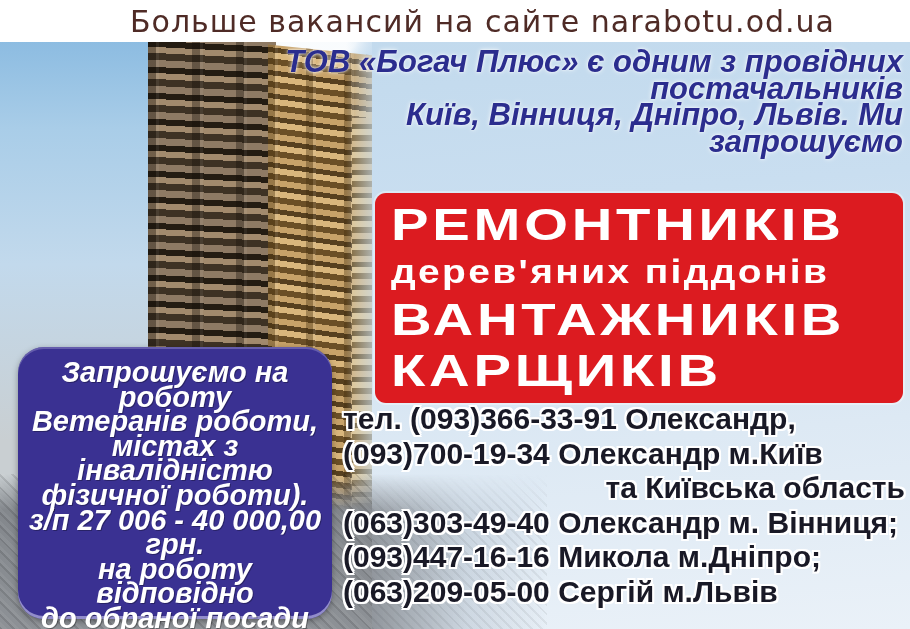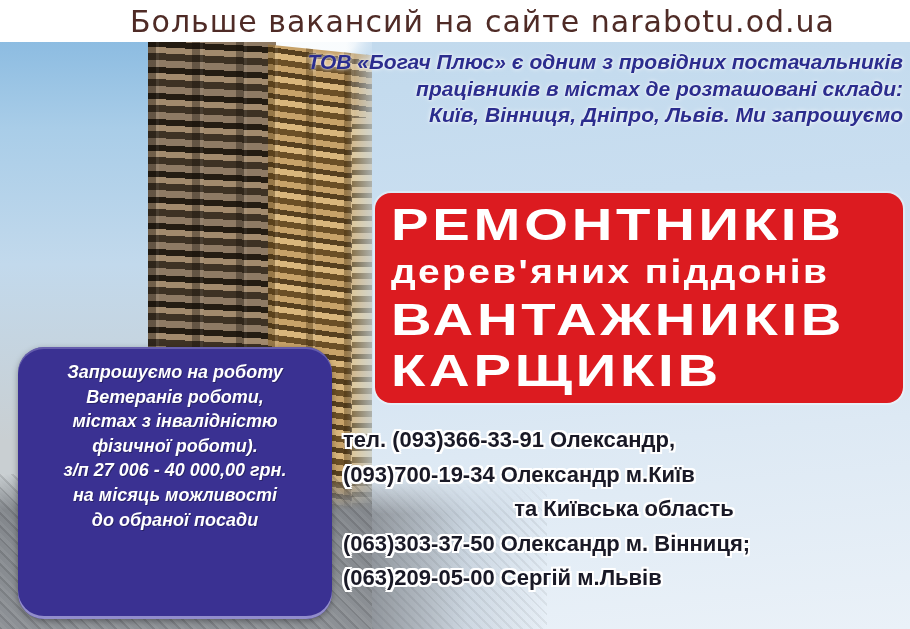--- a/index.html
+++ b/index.html
@@ -72,57 +72,57 @@
       repeating-linear-gradient(45deg, rgba(0,0,0,.06) 0 2px, rgba(0,0,0,0) 2px 7px),
       linear-gradient(90deg, rgba(140,145,151,.95), rgba(180,192,204,.5) 55%, rgba(205,218,230,0));
     -webkit-mask-image: linear-gradient(180deg, transparent 0, #000 40px);
             mask-image: linear-gradient(180deg, transparent 0, #000 40px);
   }
   
   .intro {
     position:absolute; left:250px; top:49px; right:7px; z-index:5;
     text-align:right; color:#2b2d8e;
     font-weight:bold; font-style:italic;
-    font-size:21px; line-height:26.5px;
+    font-size:31px; line-height:26.5px;
     text-shadow: 0 0 5px rgba(255,255,255,.85), 0 0 2px rgba(255,255,255,.9);
   }
   
   .banner {
     position:absolute; left:375px; top:193px; width:528px; height:210px; z-index:5;
-    background:#dc1b20; border-radius:16px;
+    background:#dc1b20; border-radius:11px;
     color:#ffffff; font-weight:bold;
     padding:6px 0 0 16px;
     box-shadow: 0 0 0 2px rgba(255,255,255,.35);
   }
   .b-big   { font-size:45px; line-height:51px; letter-spacing:3px;
              transform: scaleX(1.25); transform-origin:left center; white-space:nowrap; }
   .b-small { font-size:33px; line-height:44px; letter-spacing:2px;
              transform: scaleX(1.18); transform-origin:left center; white-space:nowrap; }
   
   .invite {
     position:absolute; left:18px; top:347px; width:314px; height:272px; z-index:4;
     background:#3a3192; border-radius:26px;
     color:#ffffff; text-align:center;
     font-weight:bold; font-style:italic;
-    font-size:18px; line-height:24.6px;
+    font-size:29px; line-height:24.6px;
     padding-top:13px;
     box-shadow: inset 0 -3px 0 rgba(176,172,222,.75), inset 0 2px 0 rgba(130,124,190,.6), 0 2px 6px rgba(0,0,0,.35);
     text-shadow: 1px 1px 0 rgba(0,0,0,.3);
   }
   
   .contacts {
-    position:absolute; left:343px; top:423px; width:562px; z-index:5;
+    position:absolute; left:343px; top:402px; width:562px; z-index:5;
     color:#191926; font-weight:bold;
-    font-size:22px; line-height:34.5px;
+    font-size:30px; line-height:34.5px;
     text-shadow:
       -2px -2px 0 #fff, 2px -2px 0 #fff, -2px 2px 0 #fff, 2px 2px 0 #fff,
       0 -2px 0 #fff, 0 2px 0 #fff, -2px 0 0 #fff, 2px 0 0 #fff;
     white-space:nowrap;
   }
-  .contacts .center { text-align:center; }
+  .contacts .center { text-align:right; }
 </style>
 </head>
 <body>
 
 <div class="flyer">
 
   <div class="header-bar">
     <span>Больше вакансий на сайте narabotu.od.ua</span>
   </div>
 
@@ -133,42 +133,42 @@
     <div class="stack stack2"></div>
     <div class="stack stack3"></div>
     <div class="stack stack4"></div>
     <div class="photo-fade"></div>
   </div>
   <div class="gravel"></div>
   <div class="gravel-ext"></div>
 
   <div class="intro">
     <div>ТОВ «Богач Плюс»  є одним з провідних постачальників</div>
-    <div>працівників в містах де розташовані склади:</div>
     <div>Київ, Вінниця, Дніпро, Львів. Ми запрошуємо</div>
   </div>
 
   <div class="banner">
     <div class="b-big">РЕМОНТНИКІВ</div>
     <div class="b-small">дерев'яних піддонів</div>
     <div class="b-big">ВАНТАЖНИКІВ</div>
     <div class="b-big">КАРЩИКІВ</div>
   </div>
 
   <div class="invite">
     <div>Запрошуємо на роботу</div>
     <div>Ветеранів роботи,</div>
     <div>містах з інвалідністю</div>
     <div>фізичної роботи).</div>
     <div>з/п 27 006 - 40 000,00 грн.</div>
-    <div>на місяць можливості</div>
+    <div>на роботу відповідно</div>
     <div>до обраної посади</div>
   </div>
 
   <div class="contacts">
     <div>тел. (093)366-33-91 Олександр,</div>
     <div>(093)700-19-34 Олександр м.Київ</div>
     <div class="center">та Київська область</div>
-    <div>(063)303-37-50 Олександр м. Вінниця;</div>
+    <div>(063)303-49-40 Олександр м. Вінниця;</div>
+    <div>(093)447-16-16 Микола м.Дніпро;</div>
     <div>(063)209-05-00 Сергій м.Львів</div>
   </div>
 
 </div>
 
 </body></html>

